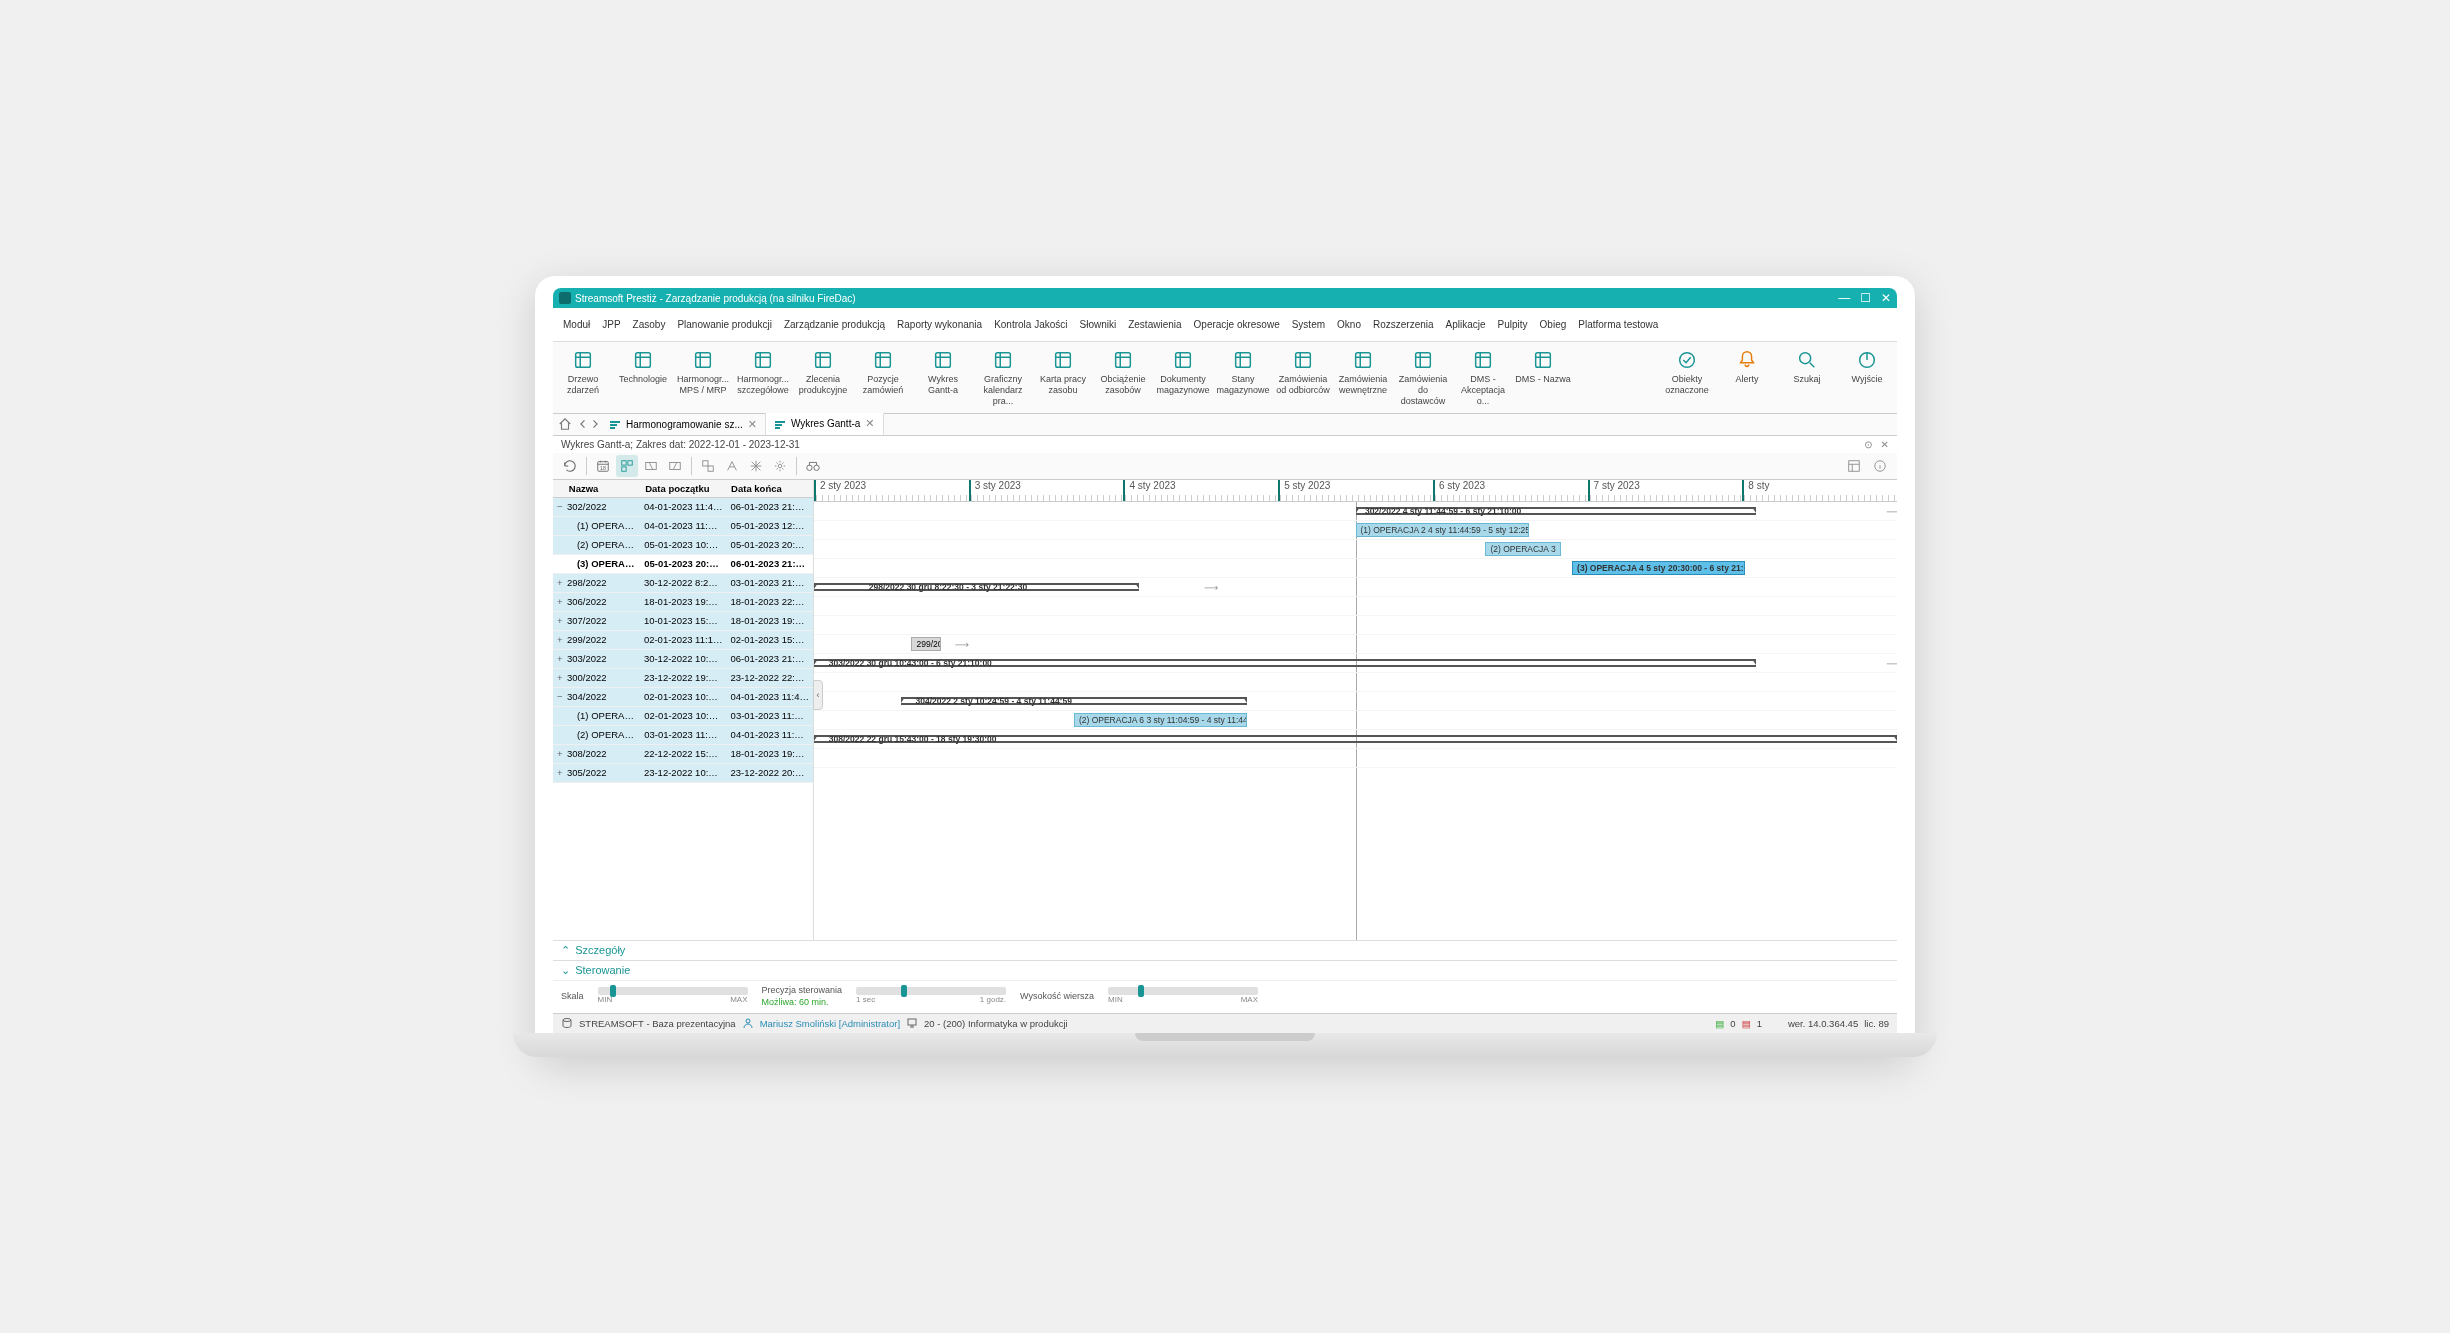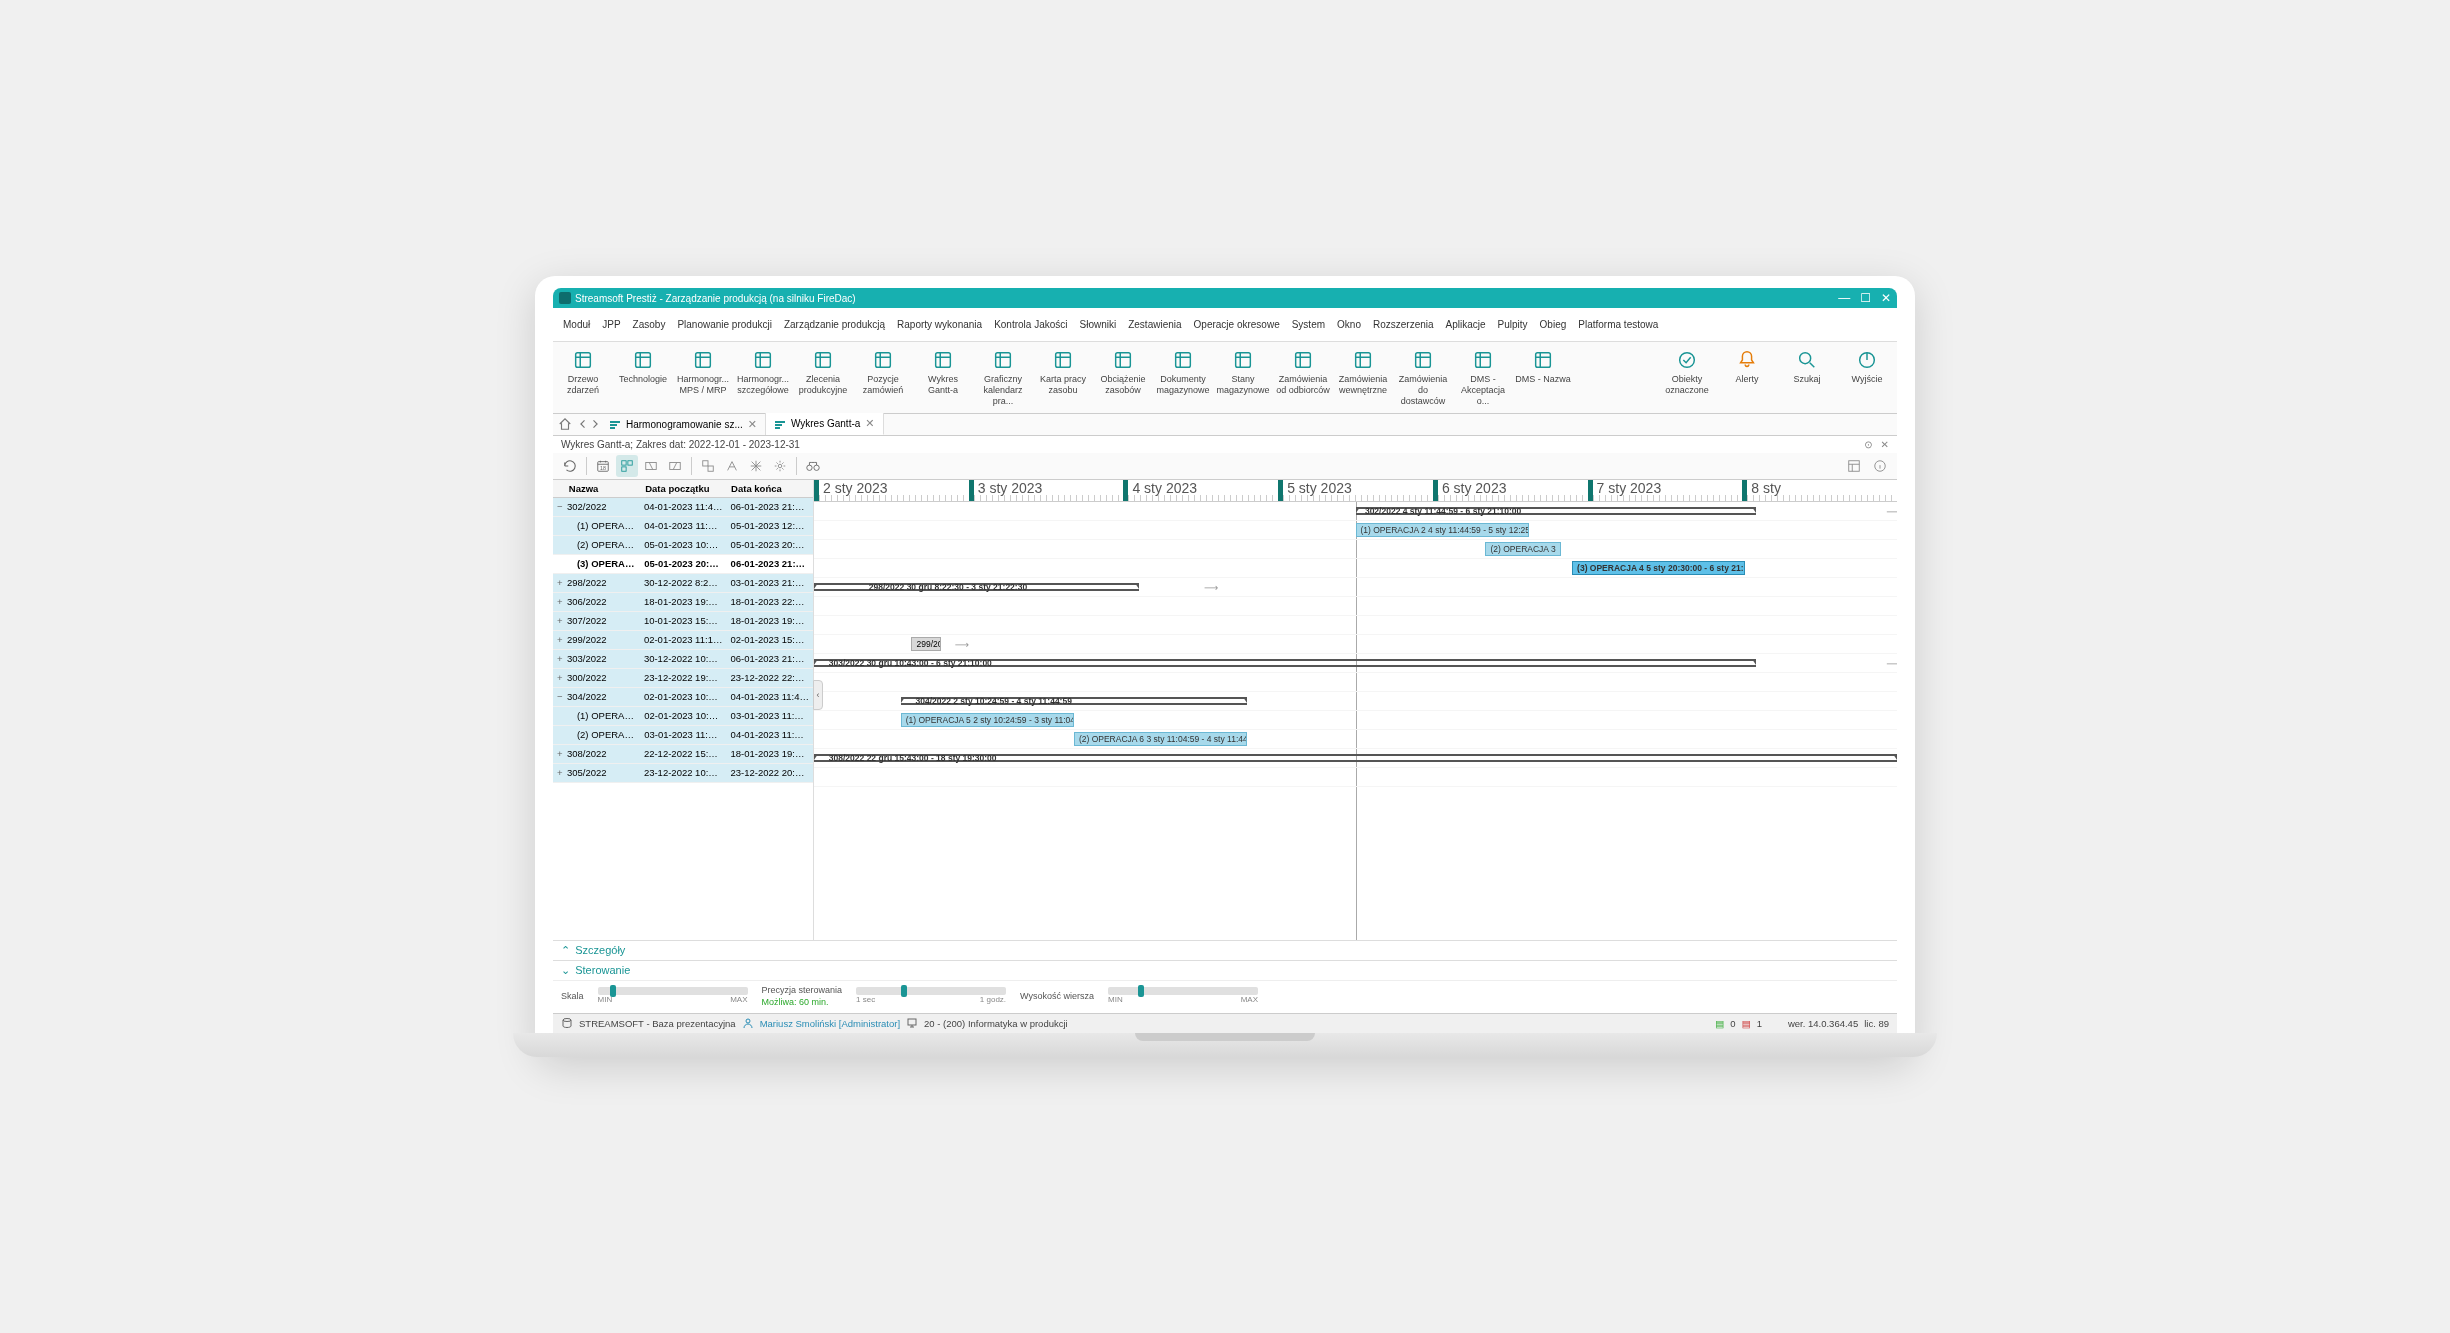--- a/index.html
+++ b/index.html
@@ -51,21 +51,21 @@
 .side-table .col-end { width:90px; }
 .side-row { display:flex; height:19px; align-items:center; border-bottom:1px solid #f0f0f0; cursor:pointer; }
 .side-row > div { padding:0 4px; overflow:hidden; white-space:nowrap; text-overflow:ellipsis; }
 .side-row.highlight { background:#d6edf5; }
 .side-row.selected { background:#fff; font-weight:700; }
 .side-row .expander { width:10px; text-align:center; color:#666; }
 .side-row .indent { padding-left:14px; }
 
 .gantt-area { flex:1; position:relative; overflow:hidden; border-left:1px solid #ddd; }
 .time-header { height:22px; display:flex; border-bottom:1px solid #ccc; background:#fff; position:relative; }
-.time-col { flex:1; border-left:5px solid #0f766e; font-size:14px; color:#555; padding-left:4px; position:relative; }
+.time-col { flex:1; border-left:2px solid #0f766e; font-size:10px; color:#555; padding-left:4px; position:relative; }
 .time-ticks { position:absolute; bottom:0; left:0; right:0; height:6px; background: repeating-linear-gradient(90deg, #ccc 0 1px, transparent 1px 6px); }
 .gantt-body { position:relative; height:calc(100% - 22px); }
 .gantt-body .today { position:absolute; top:0; bottom:0; width:1px; background:#aaa; }
 .gantt-row { height:19px; border-bottom:1px solid #f5f5f5; position:relative; }
 .gbar { position:absolute; height:14px; top:2px; display:flex; align-items:center; font-size:8.5px; padding:0 4px; white-space:nowrap; overflow:hidden; }
 .gbar.sum { background:none; color:#333; font-weight:600; border-top:2px solid #555; border-bottom:2px solid #555; height:8px; top:5px; }
 .gbar.sum::before, .gbar.sum::after { content:''; position:absolute; top:-2px; width:0; height:0; border-left:4px solid transparent; border-right:4px solid transparent; border-top:6px solid #555; }
 .gbar.sum::before { left:-4px; } .gbar.sum::after { right:-4px; }
 .gbar.sum-label { background:none; color:#333; font-weight:600; border:none; height:14px; top:2px; }
 .gbar.op { background:#a7d9eb; border:1px solid #6bb8d4; color:#333; }
@@ -585,23 +585,20 @@
             </div>
       <div class="gantt-row">
               <div class="gbar sum" style="left:0;width:87%;"></div>
               <div class="gbar sum-label" style="left:1%;">303/2022 30 gru 10:43:00 - 6 sty 21:10:00</div>
               <span class="arrow" style="left:99%;top:4px;">⟶</span>
             </div>
       <div class="gantt-row"></div>
       <div class="gantt-row">
               <div class="gbar sum" style="left:8%;width:32%;"></div>
               <div class="gbar sum-label" style="left:9%;">304/2022 2 sty 10:24:59 - 4 sty 11:44:59</div>
-            </div>
-      <div class="gantt-row">
-              <div class="gbar op" style="left:8%;width:16%;">(1) OPERACJA 5 2 sty 10:24:59 - 3 sty 11:04</div>
             </div>
       <div class="gantt-row">
               <div class="gbar op" style="left:24%;width:16%;">(2) OPERACJA 6 3 sty 11:04:59 - 4 sty 11:44:</div>
             </div>
       <div class="gantt-row">
               <div class="gbar sum" style="left:0;width:100%;"></div>
               <div class="gbar sum-label" style="left:1%;">308/2022 22 gru 15:43:00 - 18 sty 19:30:00</div>
             </div>
       <div class="gantt-row"></div>
     </div>

